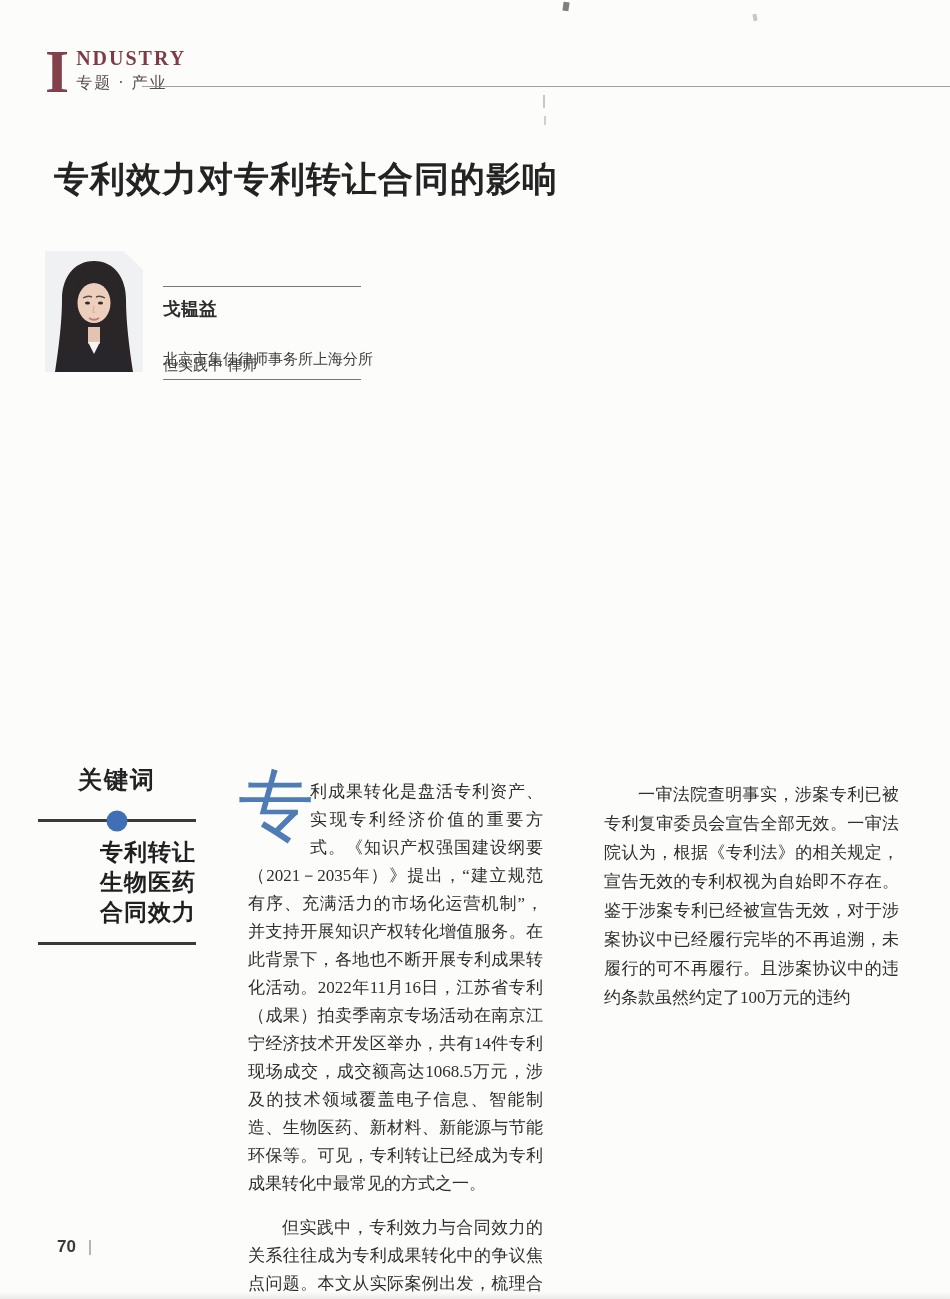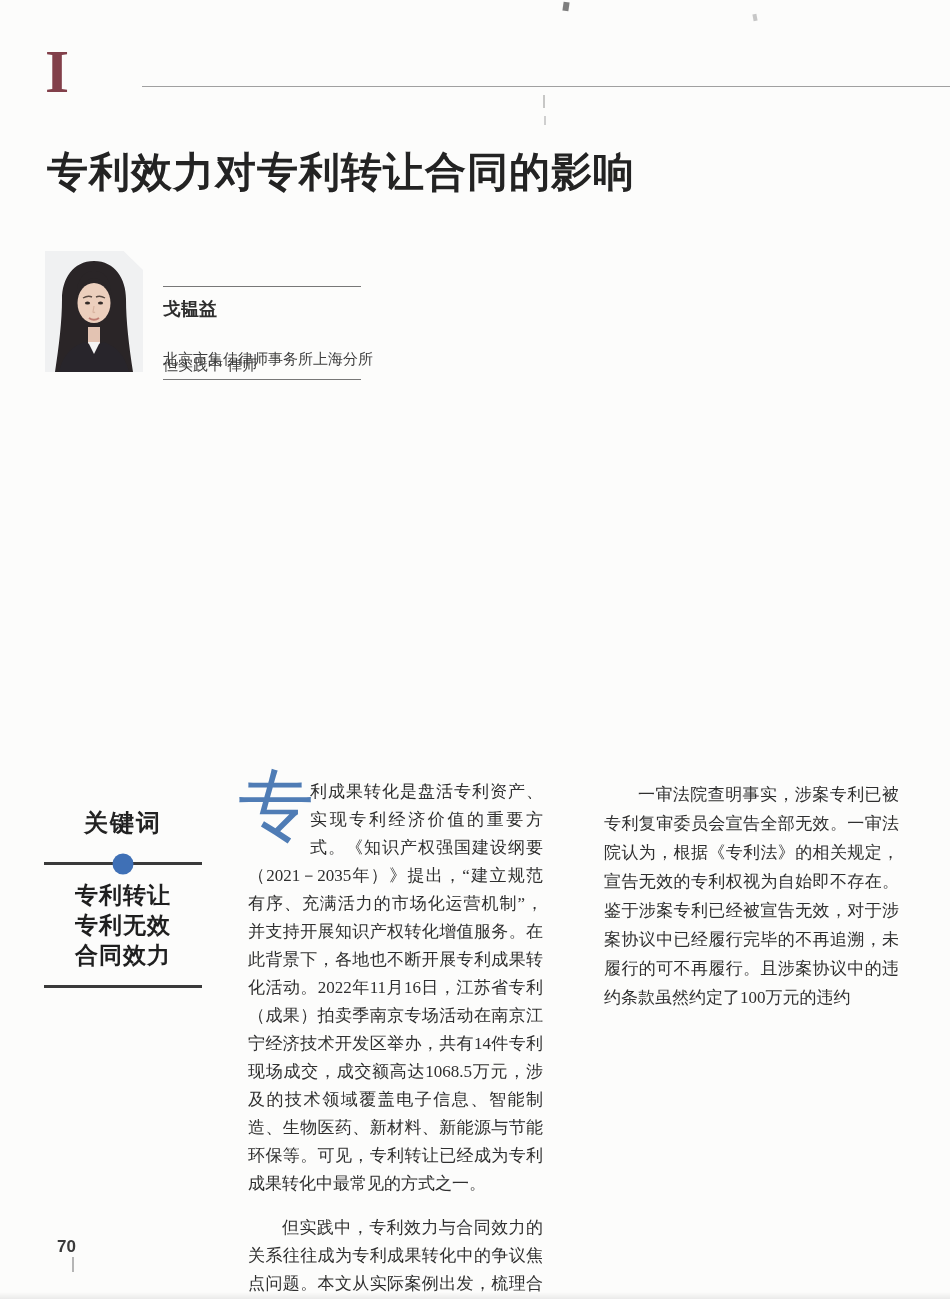--- a/index.html
+++ b/index.html
@@ -19,23 +19,23 @@
     font-family:"Liberation Serif",serif;font-size:20px;line-height:20px;
     letter-spacing:2px;color:#7e3b46;font-weight:600;
   }
   .masthead-section{
     margin-top:5px;font-family:"Liberation Serif",serif;font-size:16px;
     letter-spacing:2px;color:#594c50;
   }
   .masthead-rule{position:absolute;left:142px;top:86px;right:0;height:1px;background:#8f8f8f;opacity:.85;}
   
   .article-title{
-    position:absolute;left:46px;top:140px;margin:1px;width:820px;
+    position:absolute;left:46px;top:140px;margin:8px;width:820px;
     font-family:"Liberation Sans","DejaVu Sans",sans-serif;
-    font-weight:bold;font-size:41px;line-height:62px;letter-spacing:1px;color:#232323;
+    font-weight:bold;font-size:35px;line-height:62px;letter-spacing:1px;color:#232323;
   }
   
   .author-photo{
     position:absolute;left:45px;top:251px;width:98px;height:121px;margin:0;
     clip-path:polygon(0 0,80% 0,100% 16%,100% 100%,0 100%);
     background:#f0f1f2;
   }
   .author-photo svg{display:block;width:100%;height:100%;}
   .author-info{position:absolute;left:163px;top:286px;width:198px;height:94px;}
   .author-rule{position:absolute;left:0;right:0;height:1px;background:#777;}
@@ -48,34 +48,34 @@
   }
   .author-org{
     position:absolute;top:64px;left:0;width:210px;
     font-family:"Liberation Sans","DejaVu Sans",sans-serif;font-size:15px;color:#3d3d3d;
   }
   .author-role{
     position:absolute;top:70px;left:0;
     font-family:"Liberation Sans","DejaVu Sans",sans-serif;font-size:15px;color:#3d3d3d;
   }
   
-  .keywords{position:absolute;left:44px;top:764px;width:158px;margin-top:43px;}
+  .keywords{position:absolute;left:38px;top:764px;width:158px;}
   .kw-heading{
     margin:0;text-align:center;font-family:"Liberation Serif",serif;
     font-weight:bold;font-size:24px;letter-spacing:2px;color:#222;
   }
   .kw-rule{position:relative;margin-top:23px;height:3px;background:#3a3a3a;}
   .kw-dot{
     position:absolute;left:50%;top:50%;transform:translate(-50%,-50%);
     width:21px;height:21px;border-radius:50%;background:#3f70b6;
   }
   .kw-list{list-style:none;margin:16px 0 0 0;padding:0;text-align:center;}
   .kw-list li{
     font-family:"Liberation Serif",serif;font-weight:bold;font-size:23px;
-    line-height:30px;color:#1f1f1f;letter-spacing:1px;
+    line-height:30px;color:#1f1f1f;letter-spacing:1px;text-align:right;
   }
   .kw-rule-bottom{margin-top:14px;height:3px;background:#3a3a3a;}
   
   .intro-col{position:absolute;left:232px;top:762px;width:327px;}
   .case-col{position:absolute;left:588px;top:764px;width:327px;}
   .body-text{
     margin:16px;font-size:17px;line-height:28px;color:#2f2f2f;
     text-align:justify;font-family:Liberation Serif, serif;
   }
   .case-col .body-text{line-height:29px;}
@@ -83,21 +83,21 @@
   .dropcap{
     float:left;width:64px;height:82px;margin:4px 8px 0 6px;
     font-family:"Liberation Serif",serif;font-size:76px;line-height:80px;
     color:#4f7cb5;text-align:center;
   }
   .case-heading{
     margin:0 0 12px 0;font-family:"Liberation Sans","DejaVu Sans",sans-serif;
     font-weight:bold;font-size:21px;color:#1d1d1d;
   }
   
-  .page-footer{position:absolute;left:57px;top:1237px;display:flex;align-items:center;flex-direction:column;}
+  .page-footer{position:absolute;left:57px;top:1237px;display:flex;align-items:center;}
   .page-num{
     font-family:"Liberation Sans","DejaVu Sans",sans-serif;font-weight:600;
     font-size:17px;color:#3a3a3a;
   }
   .page-num-bar{display:inline-block;width:2px;height:15px;background:#b5b5b5;margin-left:13px;}
   
   .artifact{position:absolute;background:#4a4a4a;}
   .speck-1{left:563px;top:2px;width:6px;height:9px;opacity:.7;transform:rotate(8deg);}
   .speck-2{left:753px;top:14px;width:4px;height:7px;opacity:.45;background:#888;transform:rotate(-10deg);}
   .dash-1{left:543px;top:95px;width:2px;height:13px;opacity:.55;background:#9a9a9a;}
@@ -107,20 +107,24 @@
     background:linear-gradient(to bottom,rgba(0,0,0,0),rgba(0,0,0,0.07));
   }
 </style>
 </head>
 <body>
 
 <div class="page">
 
   <header class="masthead">
     <span class="cap-i">I</span>
+    <div class="masthead-right">
+      <div class="masthead-title">NDUSTRY</div>
+      <div class="masthead-section">专题 · 产业</div>
+    </div>
   </header>
   <div class="masthead-rule"></div>
 
   <h1 class="article-title">专利效力对专利转让合同的影响</h1>
 
   <figure class="author-photo">
     <svg viewBox="0 0 98 121" xmlns="http://www.w3.org/2000/svg">
       <rect x="0" y="0" width="98" height="121" fill="#f0f1f2"></rect>
 
       <path d="M49 10 C28 10 17 28 17 48 C17 70 14 95 10 121 L88 121 C84 95 81 70 81 48 C81 28 70 10 49 10 Z" fill="#2a2527"></path>
@@ -156,21 +160,21 @@
     <div class="author-rule bottom"></div>
   </div>
 
   <aside class="keywords">
     <h2 class="kw-heading">关键词</h2>
     <div class="kw-rule">
       <span class="kw-dot"></span>
     </div>
     <ul class="kw-list">
       <li>专利转让</li>
-      <li>专利无效</li>
+      <li>生物医药</li>
       <li>合同效力</li>
     </ul>
     <div class="kw-rule-bottom"></div>
   </aside>
 
   <section class="intro-col">
     <span class="dropcap">专</span>
     <p class="body-text">利成果转化是盘活专利资产、实现专利经济价值的重要方式。《知识产权强国建设纲要（2021－2035年）》提出，“建立规范有序、充满活力的市场化运营机制”，并支持开展知识产权转化增值服务。在此背景下，各地也不断开展专利成果转化活动。2022年11月16日，江苏省专利（成果）拍卖季南京专场活动在南京江宁经济技术开发区举办，共有14件专利现场成交，成交额高达1068.5万元，涉及的技术领域覆盖电子信息、智能制造、生物医药、新材料、新能源与节能环保等。可见，专利转让已经成为专利成果转化中最常见的方式之一。</p>
     <p class="body-text indent">但实践中，专利效力与合同效力的关系往往成为专利成果转化中的争议焦点问题。本文从实际案例出发，梳理合同效力的法律依据，并结合实务经验，探讨专利转让中的注意事项。</p>
   </section>

